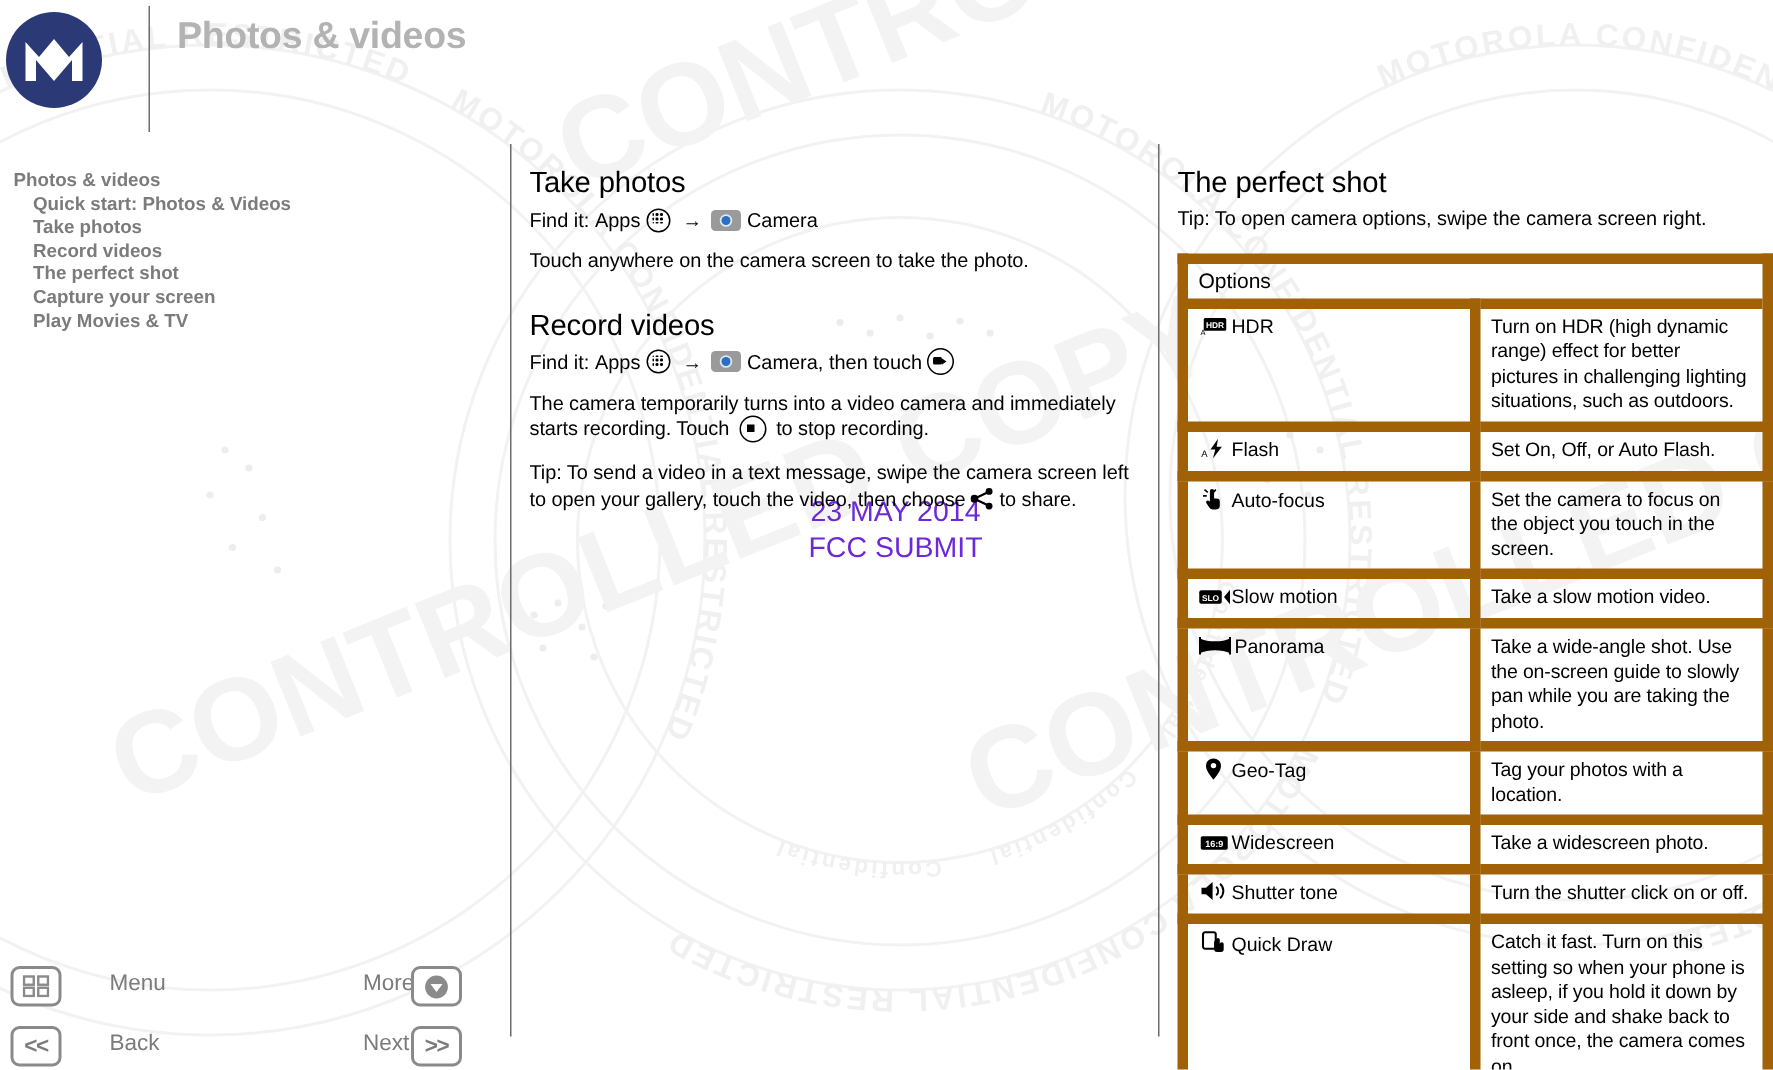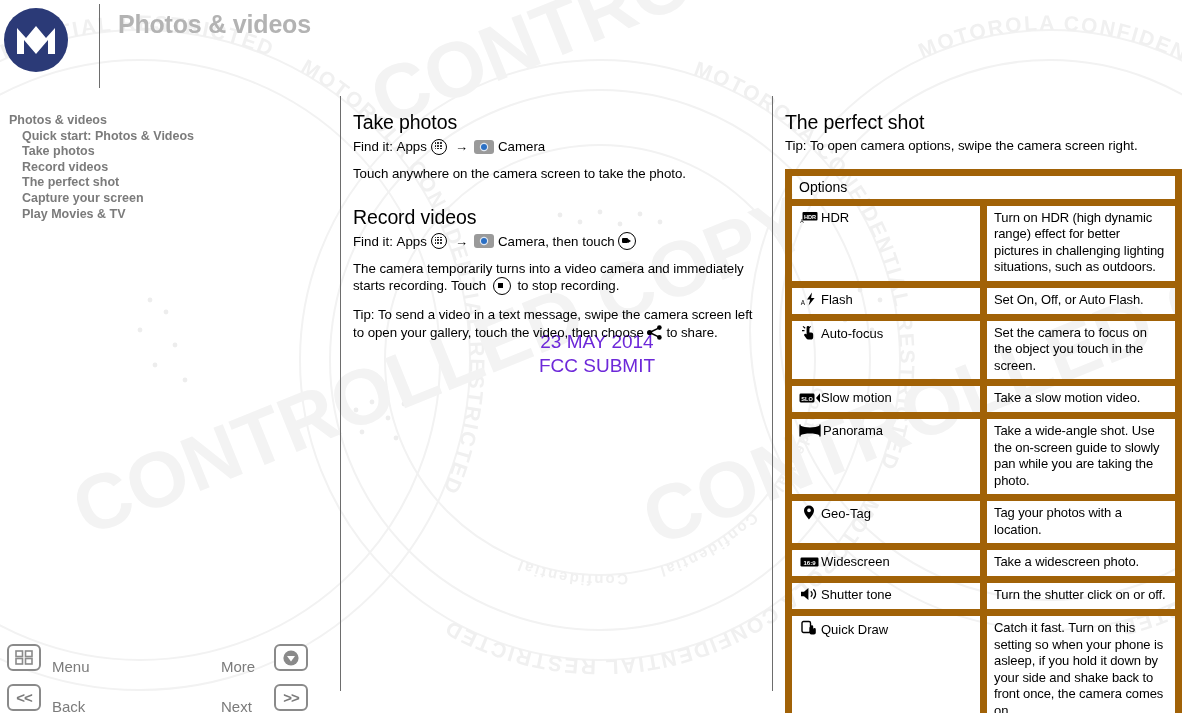--- a/index.html
+++ b/index.html
@@ -133,21 +133,22 @@
     display: flex;
     align-items: center;
     justify-content: center;
     background: #fff;
   }
   .nav-label {
     position: absolute;
     font-size: 15px;
     color: #7b7b7b;
     font-weight: 400;
-    top: 14px;
+    top: 3px;
+    margin-left: 21px;
   }
   .nav-left-btn { left: 7px; top: 0; }
   .nav-left-label { left: 52px; }
   .nav-right-label { left: 221px; }
   .nav-right-btn { left: 274px; top: 0; }
   .chev {
     font-size: 15px;
     font-weight: 700;
     color: #7b7b7b;
     line-height: 1;

